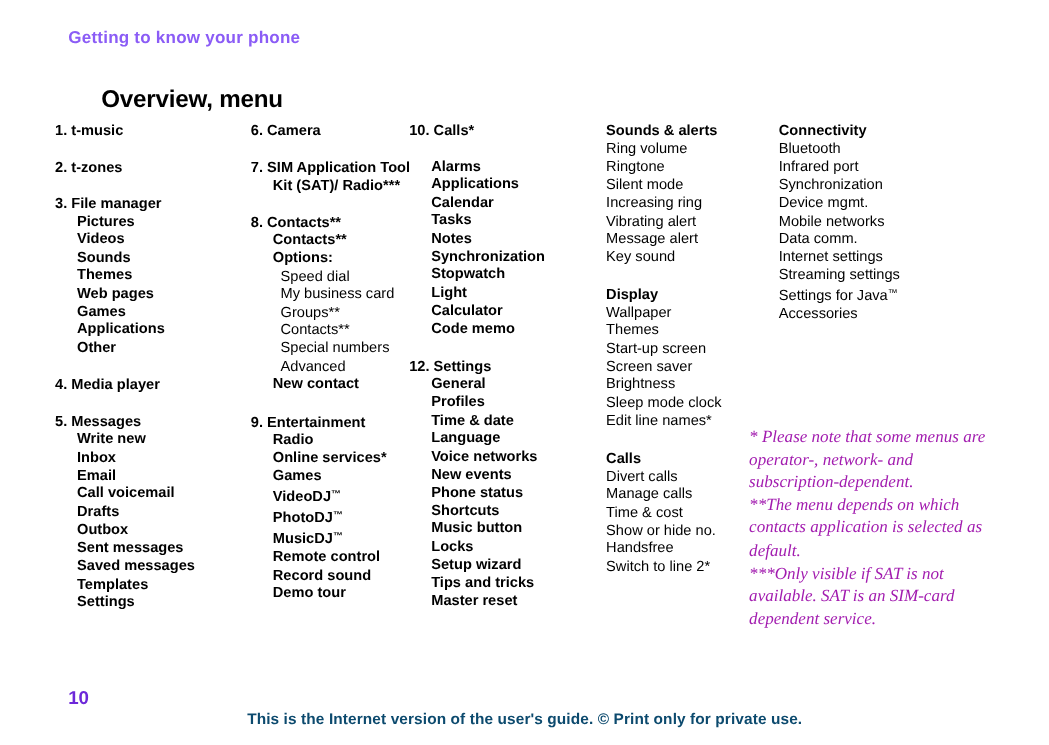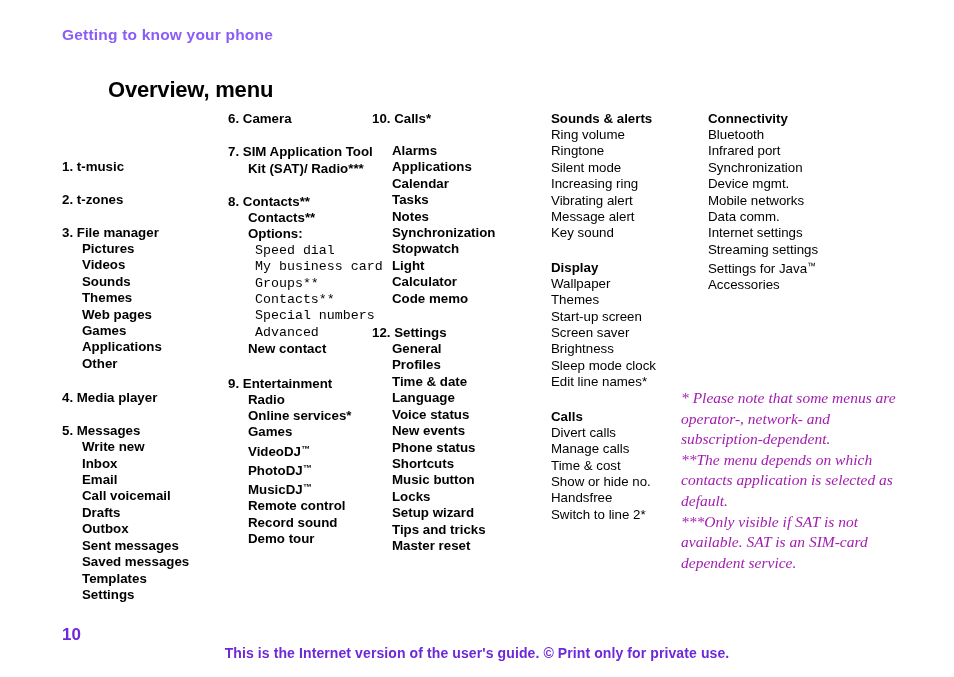--- a/index.html
+++ b/index.html
@@ -28,21 +28,21 @@
     left: 62px;
     top: 26px;
     font-size: 15.5px;
     font-weight: bold;
     color: #8b5cf6;
     letter-spacing: 0.2px;
   }
 
   .page-title {
     position: absolute;
-    left: 108px;
+    left: 92px;
     top: 62px;
     font-size: 22px;
     font-weight: bold;
     color: #000000;
     letter-spacing: -0.2px;
   }
 
   
   .columns {
     position: absolute;
@@ -50,21 +50,21 @@
     top: 110px;
     width: 954px;
     height: 500px;
   }
 
   .col {
     position: absolute;
     top: 0;
   }
 
-  .col-1 { left: 62px;  width: 165px; margin-top: 48px; }
+  .col-1 { left: 50px;  width: 165px; }
   .col-2 { left: 228px; width: 145px; }
   .col-3 { left: 372px; width: 175px; }
   .col-4 { left: 551px; width: 150px; }
   .col-5 { left: 708px; width: 180px; }
 
   
   .group {
     margin-bottom: 0;
   }
 
@@ -83,21 +83,21 @@
   }
 
   .item {
     font-size: 13.3px;
     font-weight: normal;
     line-height: 16.4px;
     white-space: nowrap;
   }
 
   .lvl1 { padding-left: 20px; font-weight: bold; }
-  .lvl2 { padding-left: 27px; font-family: Liberation Mono, monospace; }
+  .lvl2 { padding-left: 27px; }
 
   .item.bold { font-weight: bold; }
 
   .spacer-lg { height: 17px; }
   .spacer-sm { height: 16px; }
 
   .tm {
     font-size: 9px;
     vertical-align: 0.42em;
     letter-spacing: 0;
@@ -128,21 +128,21 @@
   }
 
   .internet-notice {
     position: absolute;
     left: 0;
     top: 645px;
     width: 954px;
     text-align: center;
     font-size: 14px;
     font-weight: bold;
-    color: #6d28d9;
+    color: #0c4a6e;
     letter-spacing: 0.1px;
   }
 </style>
 </head>
 <body>
 
 <div class="page">
 
   <div class="running-head">Getting to know your phone</div>
 
@@ -240,21 +240,21 @@
           <div class="item lvl1">Calculator</div>
           <div class="item lvl1">Code memo</div>
         </div>
         <div class="spacer-lg"></div>
         <div class="group">
           <div class="grp-head numbered">12. Settings</div>
           <div class="item lvl1 bold">General</div>
           <div class="item lvl1">Profiles</div>
           <div class="item lvl1">Time &amp; date</div>
           <div class="item lvl1">Language</div>
-          <div class="item lvl1">Voice status</div>
+          <div class="item lvl1">Voice networks</div>
           <div class="item lvl1">New events</div>
           <div class="item lvl1">Phone status</div>
           <div class="item lvl1">Shortcuts</div>
           <div class="item lvl1">Music button</div>
           <div class="item lvl1">Locks</div>
           <div class="item lvl1">Setup wizard</div>
           <div class="item lvl1">Tips and tricks</div>
           <div class="item lvl1">Master reset</div>
         </div>
       </div>

